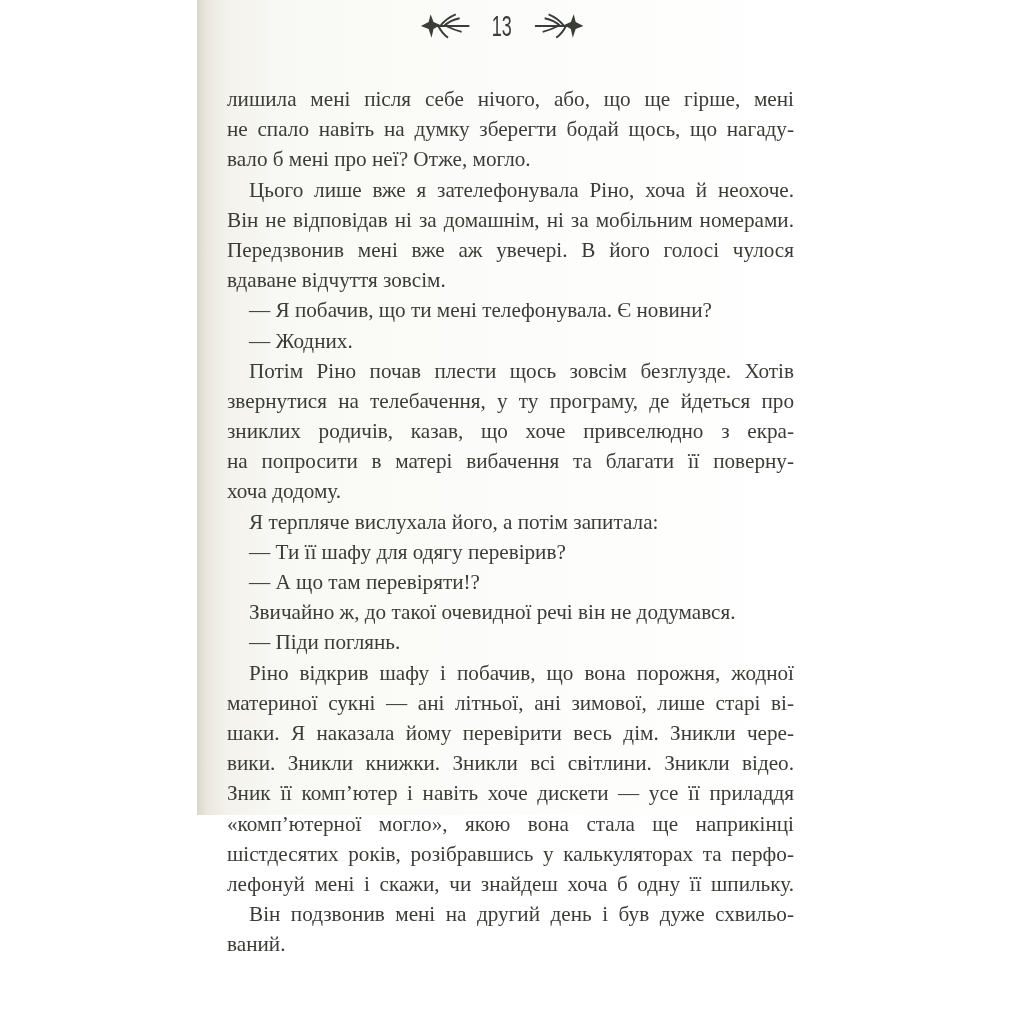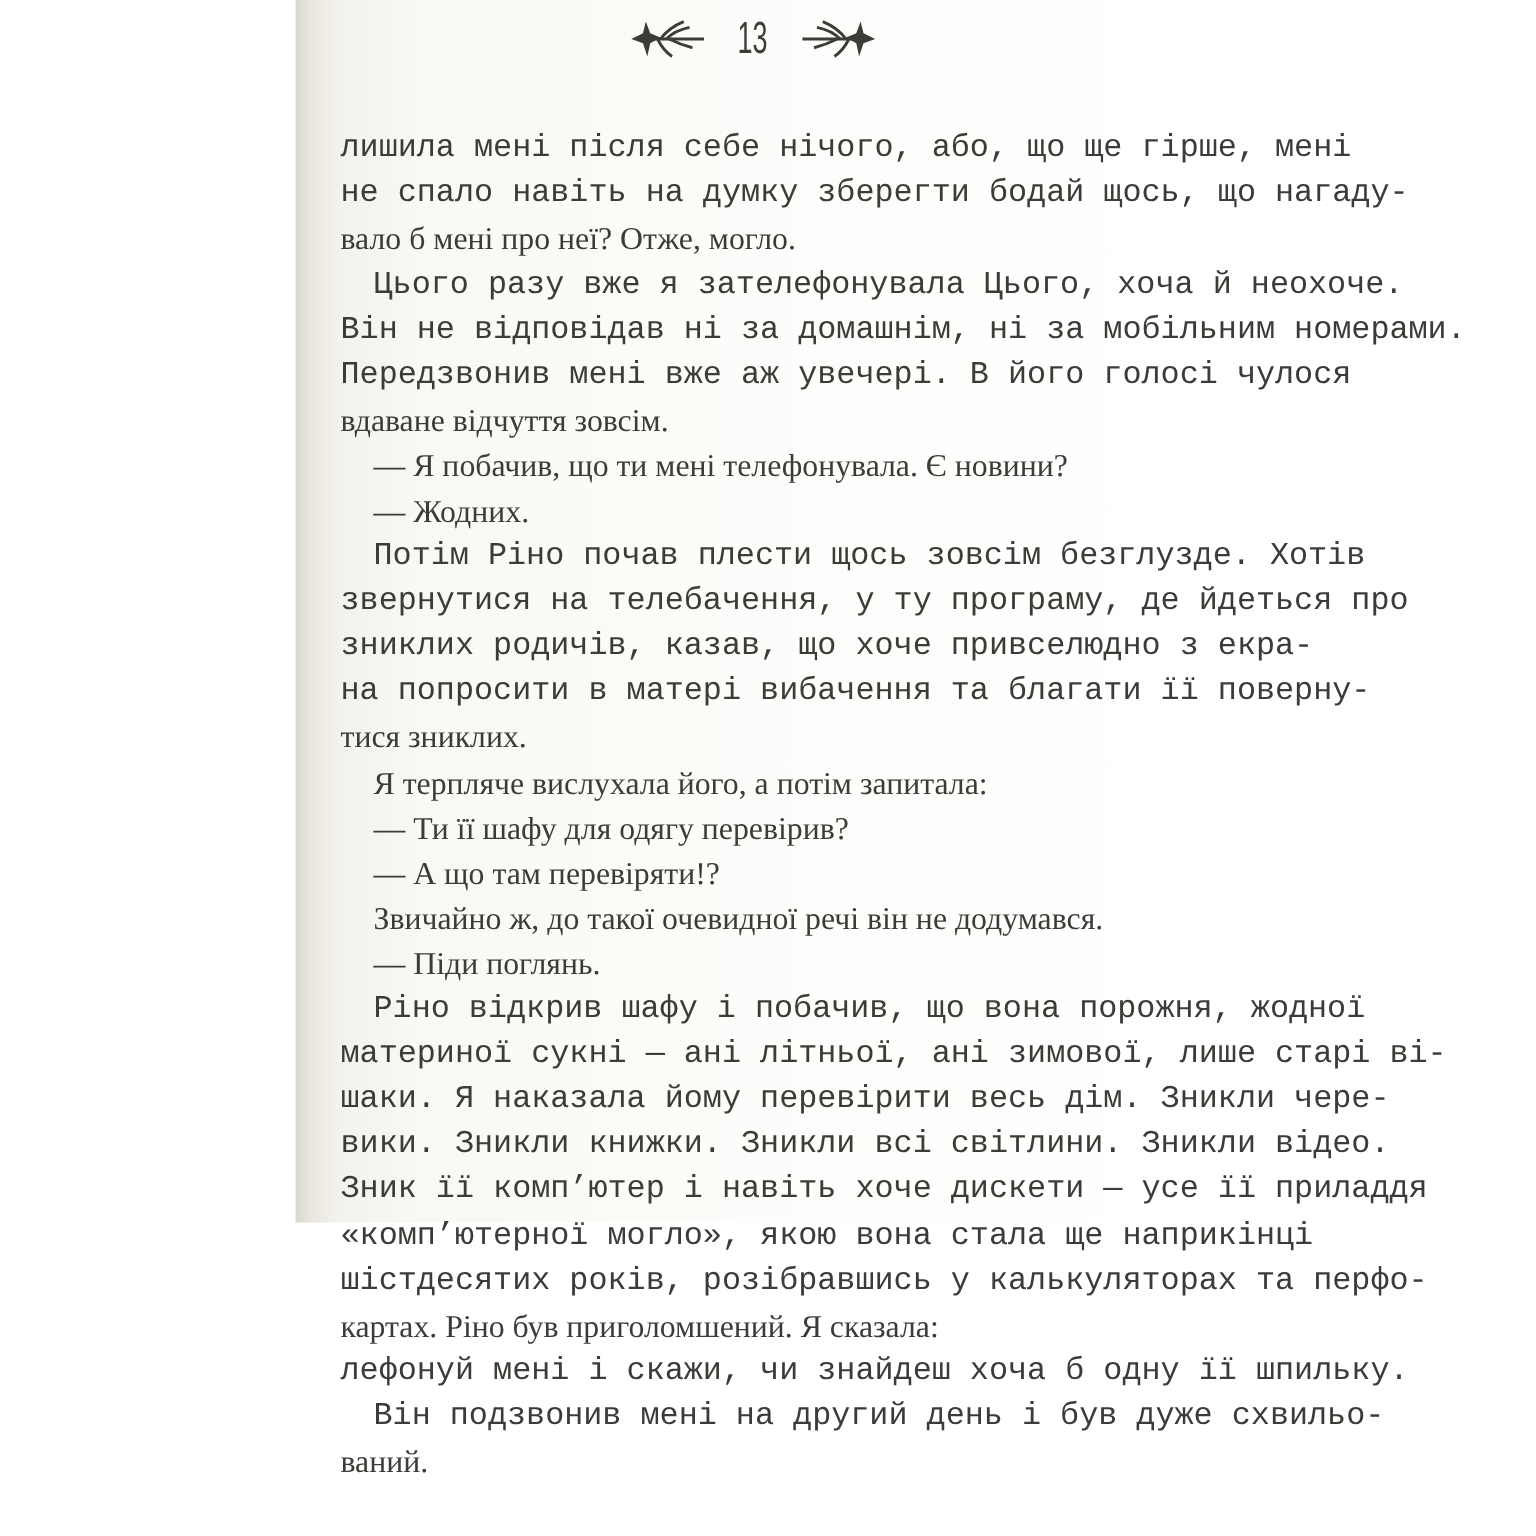--- a/index.html
+++ b/index.html
@@ -20,21 +20,21 @@
     font-size: 30px; color: #3a3d38; letter-spacing: 0px; transform: scaleX(0.6);
     display: inline-block; line-height: 36px;
   }
   .orn { width: 56px; height: 36px; display: block; }
   .text {
     position: absolute; left: 30px; top: 84px; width: 567px;
     font-size: 21.2px; line-height: 30.2px; color: #3b3b37;
     text-align: justify;
   }
   .line { display: block; white-space: nowrap; height: 30.2px; overflow: visible; }
-  .line.j { text-align: justify; text-align-last: justify; font-family: Liberation Mono, monospace; }
+  .line.j { text-align: justify; text-align-last: justify; }
   .line.in { padding-left: 22px; }
 </style>
 </head>
 <body>
 
 <div class="page">
   <div class="header">
     <svg class="orn" viewBox="0 0 56 36">
       <g fill="#3a3d38" stroke="#3a3d38">
         <path d="M4 18 L12 14 L14 6 L17 14 L24 17 L17 21 L15 30 L12 21 Z" stroke="none"></path>
@@ -55,41 +55,40 @@
         <path d="M30 18 Q38 22 46 24" stroke-width="2" fill="none"></path>
         <path d="M22 18 Q26 26 32 30" stroke-width="2" fill="none"></path>
       </g>
     </svg>
   </div>
 
   <div class="text" id="text">
       <span class="line j">лишила мені після себе нічого, або, що ще гірше, мені</span>
       <span class="line j">не спало навіть на думку зберегти бодай щось, що нагаду-</span>
       <span class="line">вало б мені про неї? Отже, могло.</span>
-      <span class="line j in">Цього разу вже я зателефонувала Цього, хоча й неохоче.</span>
+      <span class="line j in">Цього лише вже я зателефонувала Ріно, хоча й неохоче.</span>
       <span class="line j">Він не відповідав ні за домашнім, ні за мобільним номерами.</span>
       <span class="line j">Передзвонив мені вже аж увечері. В його голосі чулося</span>
       <span class="line">вдаване відчуття зовсім.</span>
       <span class="line in">— Я побачив, що ти мені телефонувала. Є новини?</span>
       <span class="line in">— Жодних.</span>
       <span class="line j in">Потім Ріно почав плести щось зовсім безглузде. Хотів</span>
       <span class="line j">звернутися на телебачення, у ту програму, де йдеться про</span>
       <span class="line j">зниклих родичів, казав, що хоче привселюдно з екра-</span>
       <span class="line j">на попросити в матері вибачення та благати її поверну-</span>
-      <span class="line">тися зниклих.</span>
+      <span class="line">хоча додому.</span>
       <span class="line in">Я терпляче вислухала його, а потім запитала:</span>
       <span class="line in">— Ти її шафу для одягу перевірив?</span>
       <span class="line in">— А що там перевіряти!?</span>
       <span class="line in">Звичайно ж, до такої очевидної речі він не додумався.</span>
       <span class="line in">— Піди поглянь.</span>
       <span class="line j in">Ріно відкрив шафу і побачив, що вона порожня, жодної</span>
       <span class="line j">материної сукні — ані літньої, ані зимової, лише старі ві-</span>
       <span class="line j">шаки. Я наказала йому перевірити весь дім. Зникли чере-</span>
       <span class="line j">вики. Зникли книжки. Зникли всі світлини. Зникли відео.</span>
       <span class="line j">Зник її комп’ютер і навіть хоче дискети — усе її приладдя</span>
       <span class="line j">«комп’ютерної могло», якою вона стала ще наприкінці</span>
       <span class="line j">шістдесятих років, розібравшись у калькуляторах та перфо-</span>
-      <span class="line">картах. Ріно був приголомшений. Я сказала:</span>
       <span class="line j">лефонуй мені і скажи, чи знайдеш хоча б одну її шпильку.</span>
       <span class="line j in">Він подзвонив мені на другий день і був дуже схвильо-</span>
       <span class="line">ваний.</span>
     </div>
 </div>
 
 </body></html>

